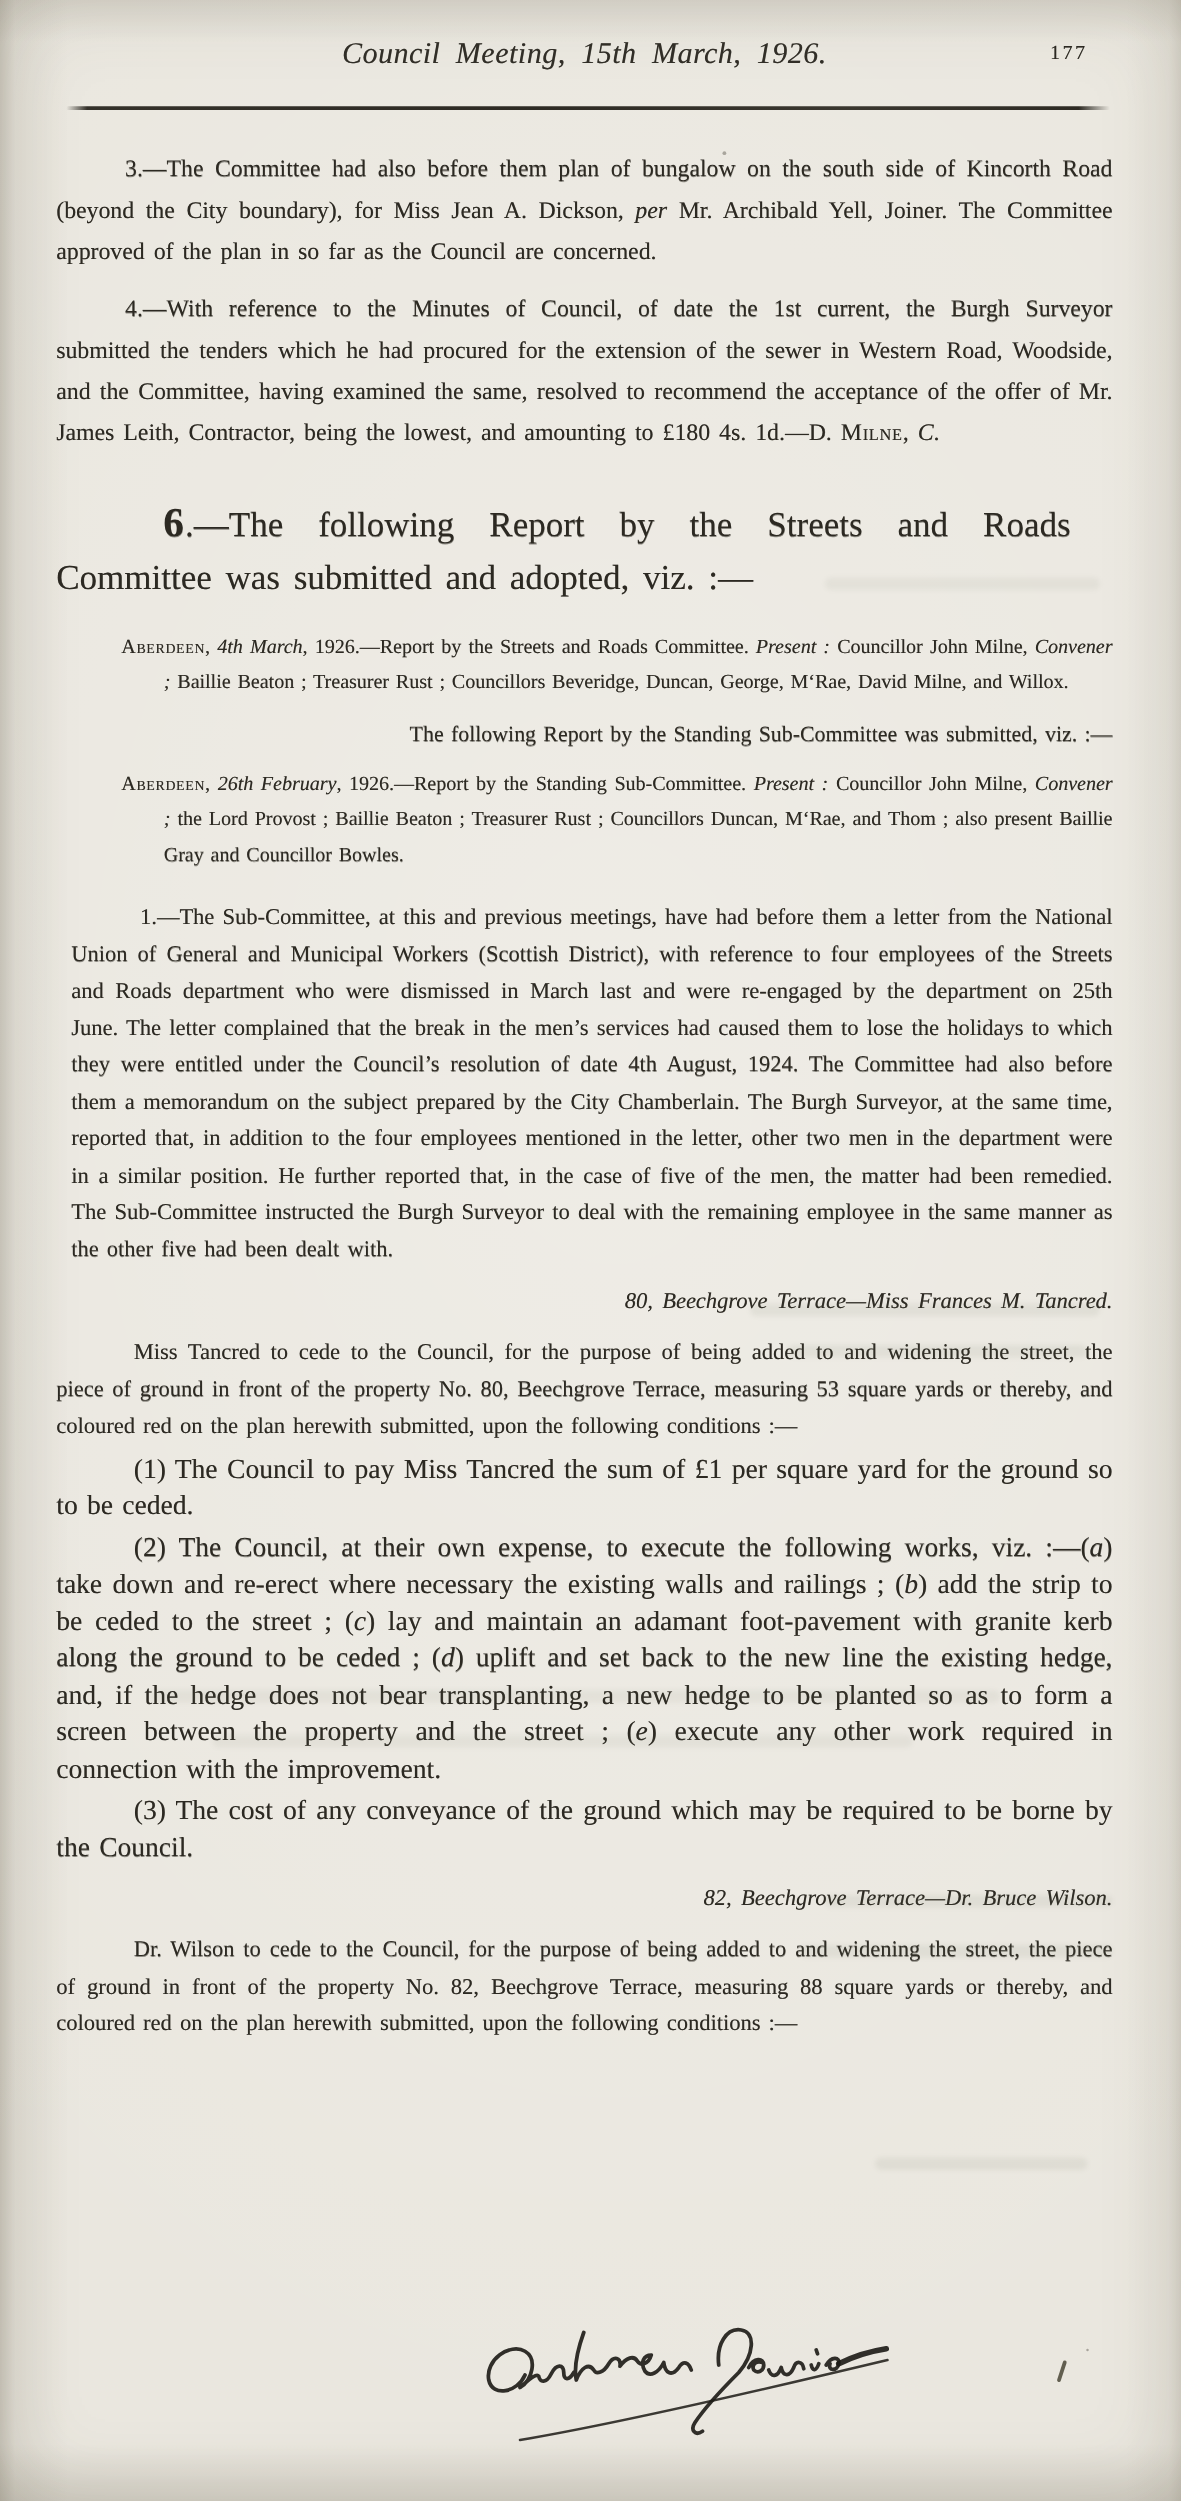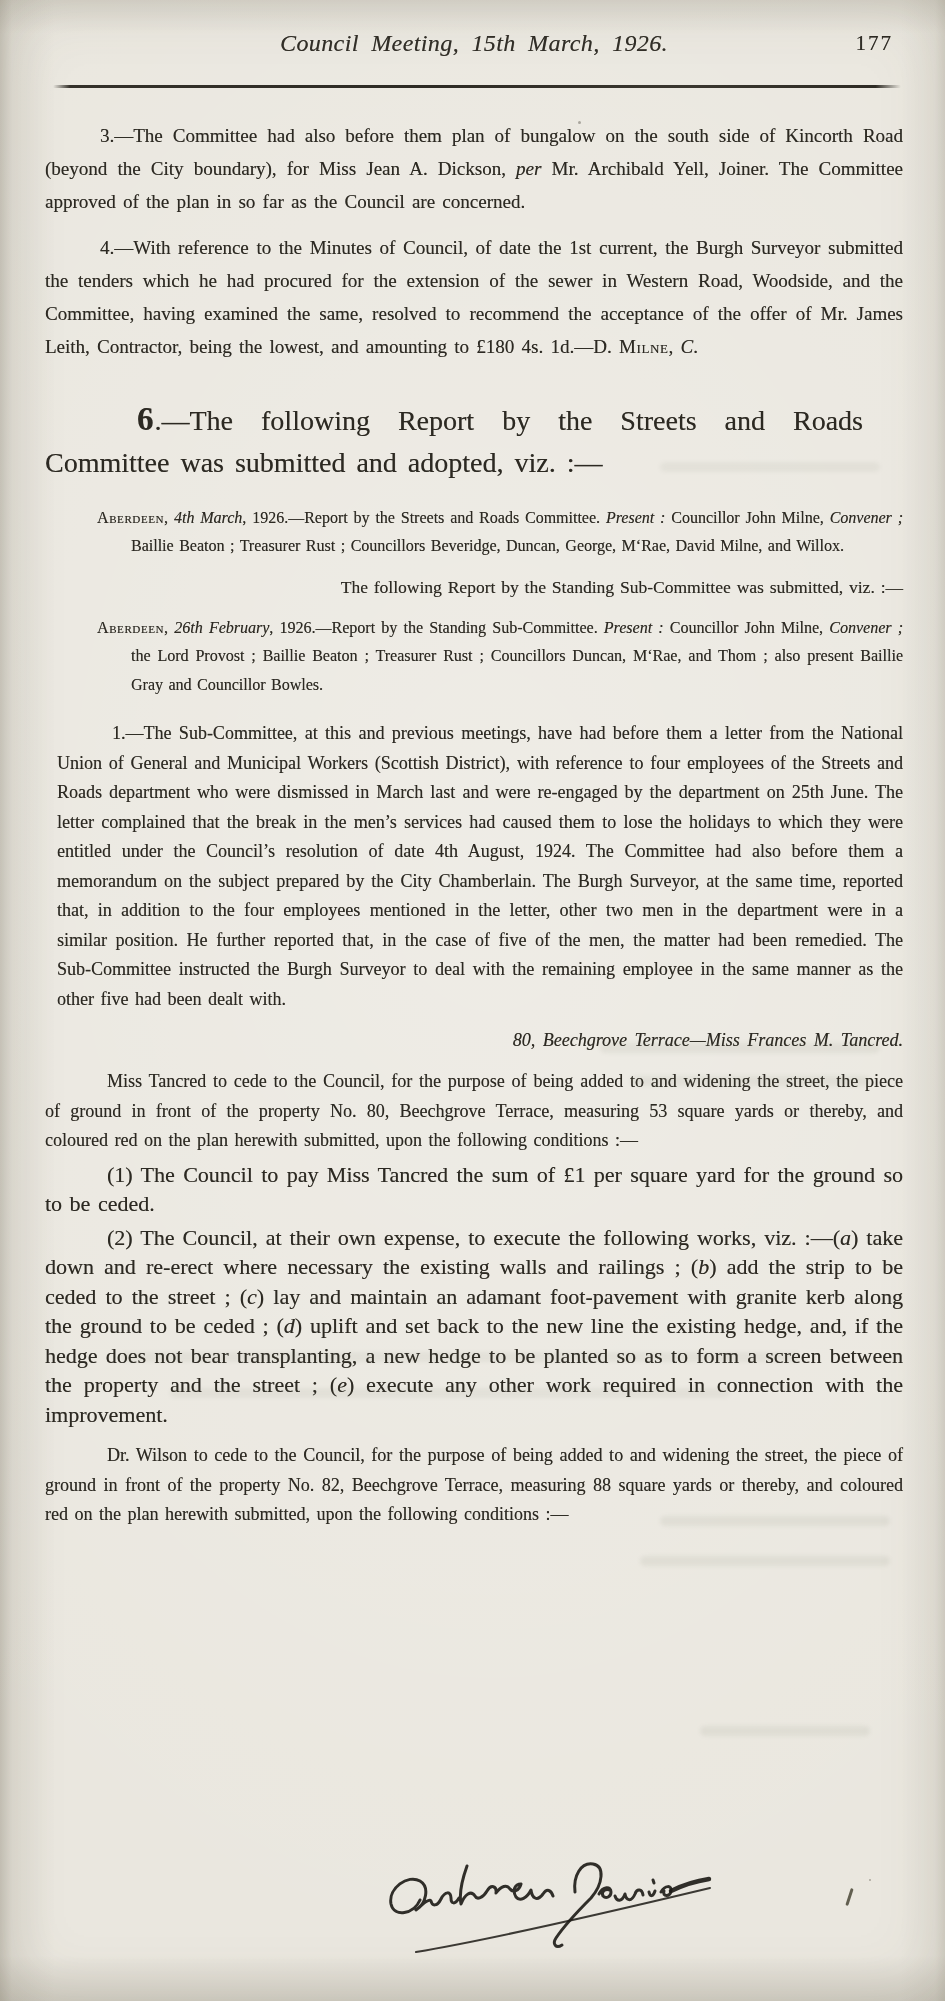--- a/index.html
+++ b/index.html
@@ -12,30 +12,30 @@
     color:#2c2922;
     background:
       radial-gradient(130% 90% at 52% 42%, rgba(255,255,255,0.22), rgba(0,0,0,0) 65%),
       linear-gradient(90deg, rgba(88,80,62,0.22) 0px, rgba(88,80,62,0.08) 12px, rgba(0,0,0,0) 55px),
       linear-gradient(270deg, rgba(88,80,62,0.14) 0px, rgba(88,80,62,0.05) 10px, rgba(0,0,0,0) 45px),
       linear-gradient(180deg, rgba(88,80,62,0.12) 0px, rgba(0,0,0,0) 34px),
       linear-gradient(0deg, rgba(88,80,62,0.16) 0px, rgba(0,0,0,0) 46px),
       #eae7df;
     box-shadow: inset 0 0 70px rgba(92,82,60,0.14);
   }
-  .content{padding:0 42px 0 45px;}
+  .content{padding:0 55px 0 45px;}
   .ink{ text-shadow:0.2px 0.3px 0.4px rgba(44,41,34,0.5); }
 
   .hdr{position:relative;margin-top:26px;height:34px;}
   .hdr-title{
     text-align:center;font-style:italic;font-size:24px;line-height:34px;
     word-spacing:6px;letter-spacing:0.4px;color:#312e27;
   }
   .hdr-num{
-    position:absolute;right:10px;top:0;font-size:21px;line-height:34px;letter-spacing:2px;color:#2c2922;margin-left:20px;
+    position:absolute;right:20px;top:0;font-size:16px;line-height:34px;letter-spacing:2px;color:#2c2922;margin-left:20px;
   }
   .rule{
     height:2.5px;margin:25px 2px 0 8px;border-radius:2px;
     background:linear-gradient(90deg, rgba(47,44,37,0) 0%, #34312a 2%, #2e2b24 45%, #3a372f 75%, #2e2b24 97%, rgba(47,44,37,0) 100%);
   }
 
   p{margin:0;text-align:right;}
   .para{
     font-size:19px;line-height:33px;text-align:justify;text-indent:55px;
     word-spacing:2.5px;
@@ -105,21 +105,23 @@
 
     <p class="rep rep2"><span class="sc">Aberdeen</span><span>, </span><span class="it">26th February</span><span>, 1926.—Report by the Standing Sub-Committee.  </span><span class="it">Present :</span><span> Councillor John Milne, </span><span class="it">Convener ;</span><span> the Lord Provost ;  Baillie Beaton ;  Treasurer Rust ;  Councillors Duncan, M‘Rae, and Thom ;  also present Baillie Gray and Councillor Bowles.</span></p>
 
     <p class="bpar mt-p1">1.—The Sub-Committee, at this and previous meetings, have had before them a letter from the National Union of General and Municipal Workers (Scottish District), with reference to four employees of the Streets and Roads department who were dismissed in March last and were re-engaged by the department on 25th June.  The letter complained that the break in the men’s services had caused them to lose the holidays to which they were entitled under the Council’s resolution of date 4th August, 1924.  The Committee had also before them a memorandum on the subject prepared by the City Chamberlain.  The Burgh Surveyor, at the same time, reported that, in addition to the four employees mentioned in the letter, other two men in the department were in a similar position.  He further reported that, in the case of five of the men, the matter had been remedied.  The Sub-Committee instructed the Burgh Surveyor to deal with the remaining employee in the same manner as the other five had been dealt with.</p>
 
 
     <p class="prop-h">80, Beechgrove Terrace—Miss Frances M. Tancred.</p>
     <p class="prop-b">Miss Tancred to cede to the Council, for the purpose of being added to and widening the street, the piece of ground in front of the property No. 80, Beechgrove Terrace, measuring 53 square yards or thereby, and coloured red on the plan herewith submitted, upon the following conditions :—</p>
     <p class="cond">(1) The Council to pay Miss Tancred the sum of £1 per square yard for the ground so to be ceded.</p>
     <p class="cond"><span>(2) The Council, at their own expense, to execute the following works, viz. :—(</span><span class="it">a</span><span>) take down and re-erect where necessary the existing walls and railings ; (</span><span class="it">b</span><span>) add the strip to be ceded to the street ; (</span><span class="it">c</span><span>) lay and maintain an adamant foot-pavement with granite kerb along the ground to be ceded ; (</span><span class="it">d</span><span>) uplift and set back to the new line the existing hedge, and, if the hedge does not bear transplanting, a new hedge to be planted so as to form a screen between the property and the street ; (</span><span class="it">e</span><span>) execute any other work required in connection with the improvement.</span></p>
+    <p class="cond">(3) The cost of any conveyance of the ground which may be required to be borne by the Council.</p>
 
+    <p class="prop-h">82, Beechgrove Terrace—Dr. Bruce Wilson.</p>
     <p class="prop-b">Dr. Wilson to cede to the Council, for the purpose of being added to and widening the street, the piece of ground in front of the property No. 82, Beechgrove Terrace, measuring 88 square yards or thereby, and coloured red on the plan herewith submitted, upon the following conditions :—</p>
 
   </div>
 
   <svg class="sig" viewBox="0 0 350 130" width="350" height="130" aria-hidden="true">
     <path class="pen" d="M52,72 C46,86 26,90 23,76 C20,60 40,46 52,53 C62,59 58,76 48,82 C54,77 61,70 63,73 C64,78 69,79 73,71 C77,63 83,63 83,70 C83,76 87,77 91,70 M99,38 C94,52 91,66 93,76 C97,66 103,62 107,68 C109,72 115,70 119,63 C123,56 129,58 128,65 C133,58 139,56 142,61 C145,65 151,63 153,56 C147,56 144,62 148,69 C152,74 159,70 163,62 C164,70 169,74 175,66 C179,60 183,62 185,68"></path>
     <path class="pen" d="M207,64 C205,48 213,34 225,36 C237,38 235,56 223,70 C213,80 196,98 188,110 C184,116 188,121 194,117 M231,66 C235,58 243,58 243,64 C243,69 238,71 235,68 C233,64 237,60 242,62 M247,68 C249,74 254,74 257,66 C258,72 263,75 267,66 C269,60 274,61 275,67 M281,64 C282,69 285,69 287,63 M285,52 L286,55 M293,64 C297,57 304,57 303,63 C302,69 294,69 296,63"></path>
     <path class="pen flourish" d="M303,63 C315,57 328,53 341,51"></path>
     <path class="pen under" d="M48,124 C120,112 250,82 342,60"></path>
   </svg>

